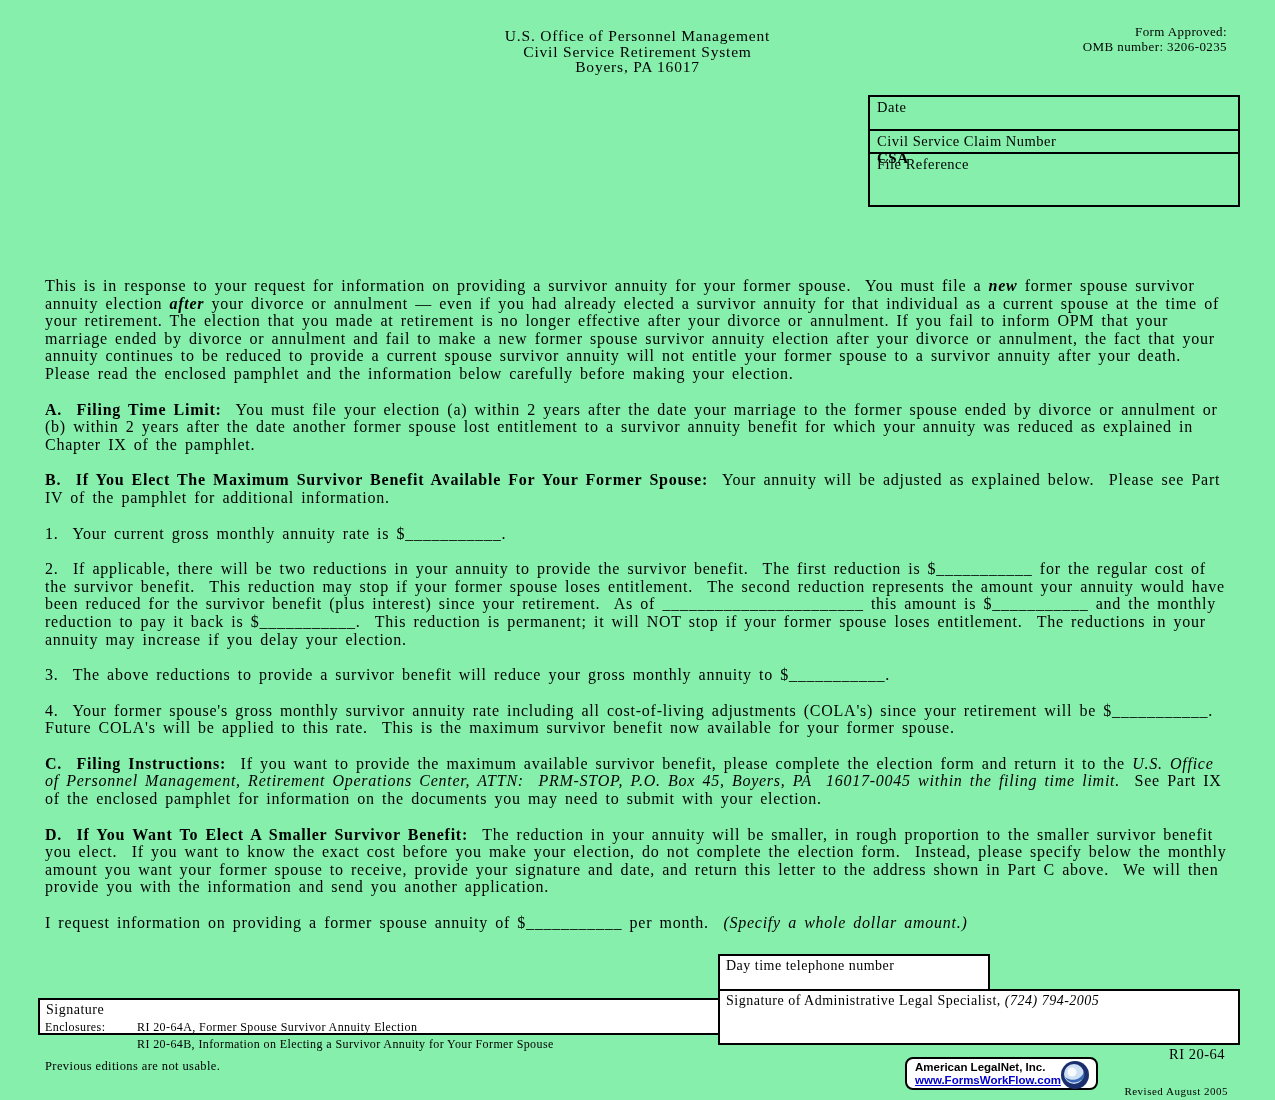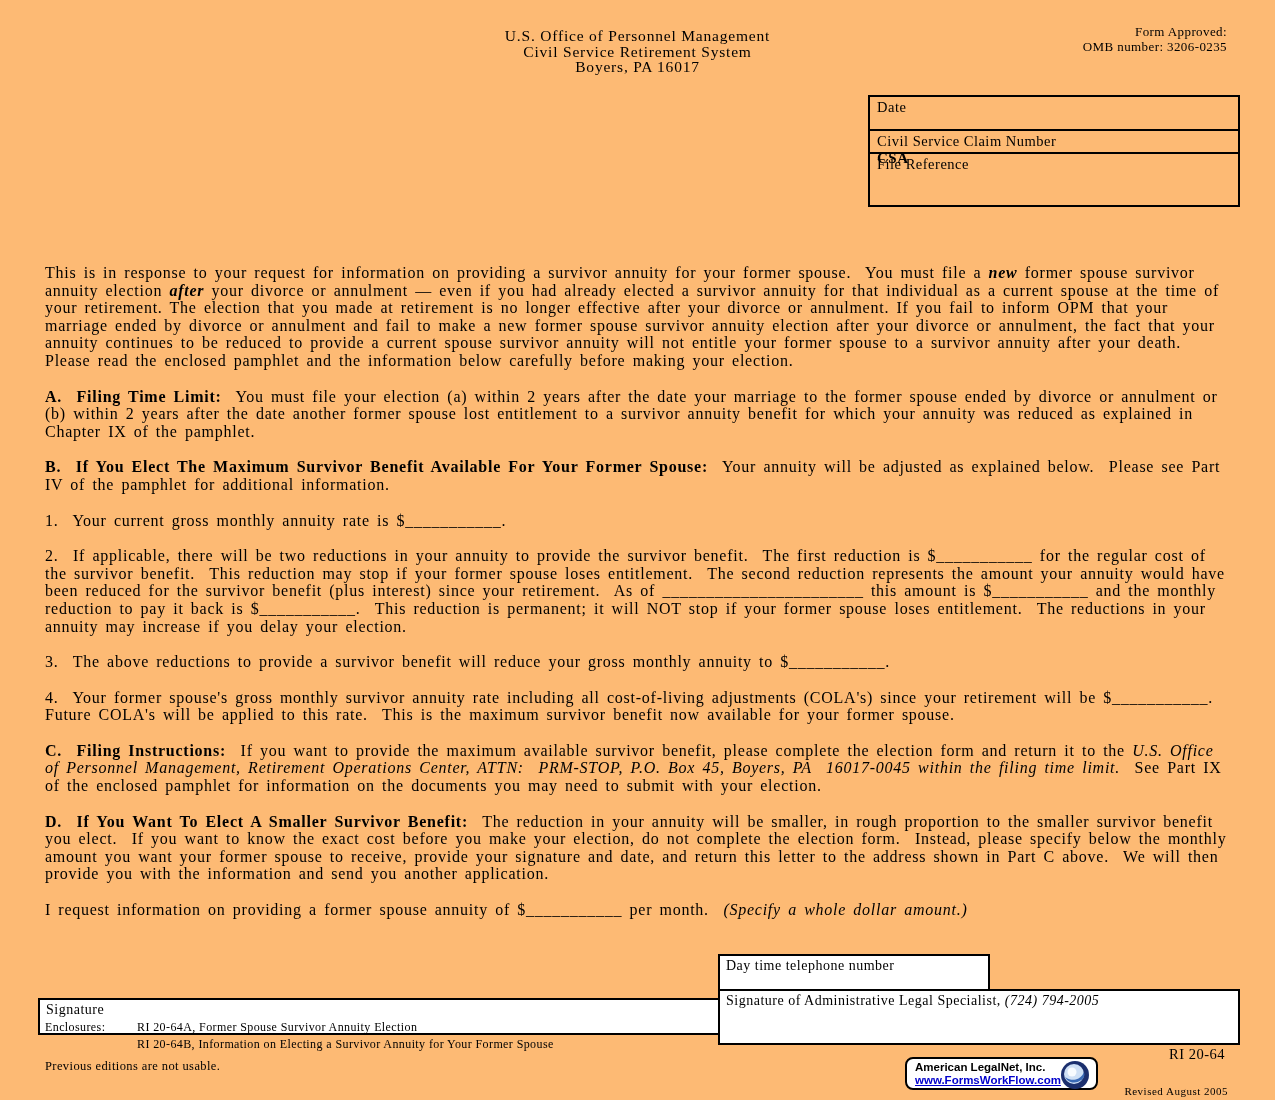--- a/index.html
+++ b/index.html
@@ -8,21 +8,21 @@
     background: #ffffff;
   }
   body {
     width: 1275px;
     height: 1100px;
     position: relative;
     font-family: "Liberation Serif", serif;
     color: #000000;
     overflow: hidden;
   }
-  .page { position: absolute; inset: 0; background: #fdba74; }
+  .page { position: absolute; inset: 0; background: #86efac; }
 
   
   .agency-header {
     position: absolute;
     top: 28px; left: 0; width: 100%;
     text-align: center;
     font-size: 15.5px;
     line-height: 15.5px;
     letter-spacing: 0.8px;
   }
@@ -47,21 +47,21 @@
   }
   .ib-row { box-sizing: border-box; padding: 2px 7px; }
   .ib-row-date   { height: 34px; border-bottom: 2px solid #000; }
   .ib-row-claim  { height: 23px; border-bottom: 2px solid #000; line-height: 17px; }
   .ib-row-file   { height: 34px; }
   .ib-csa { font-weight: bold; font-size: 15px; }
 
   
   .content {
     position: absolute;
-    left: 45px; top: 264px;
+    left: 45px; top: 277px;
     width: 1186px;
     font-size: 16px;
     line-height: 17.6px;
     letter-spacing: 0.75px;
     word-spacing: 2.5px;
   }
   .para { margin: 0 0 18px 0; white-space: pre-wrap; }
   .b  { font-weight: bold; }
   .i  { font-style: italic; }
   .bi { font-weight: bold; font-style: italic; }

